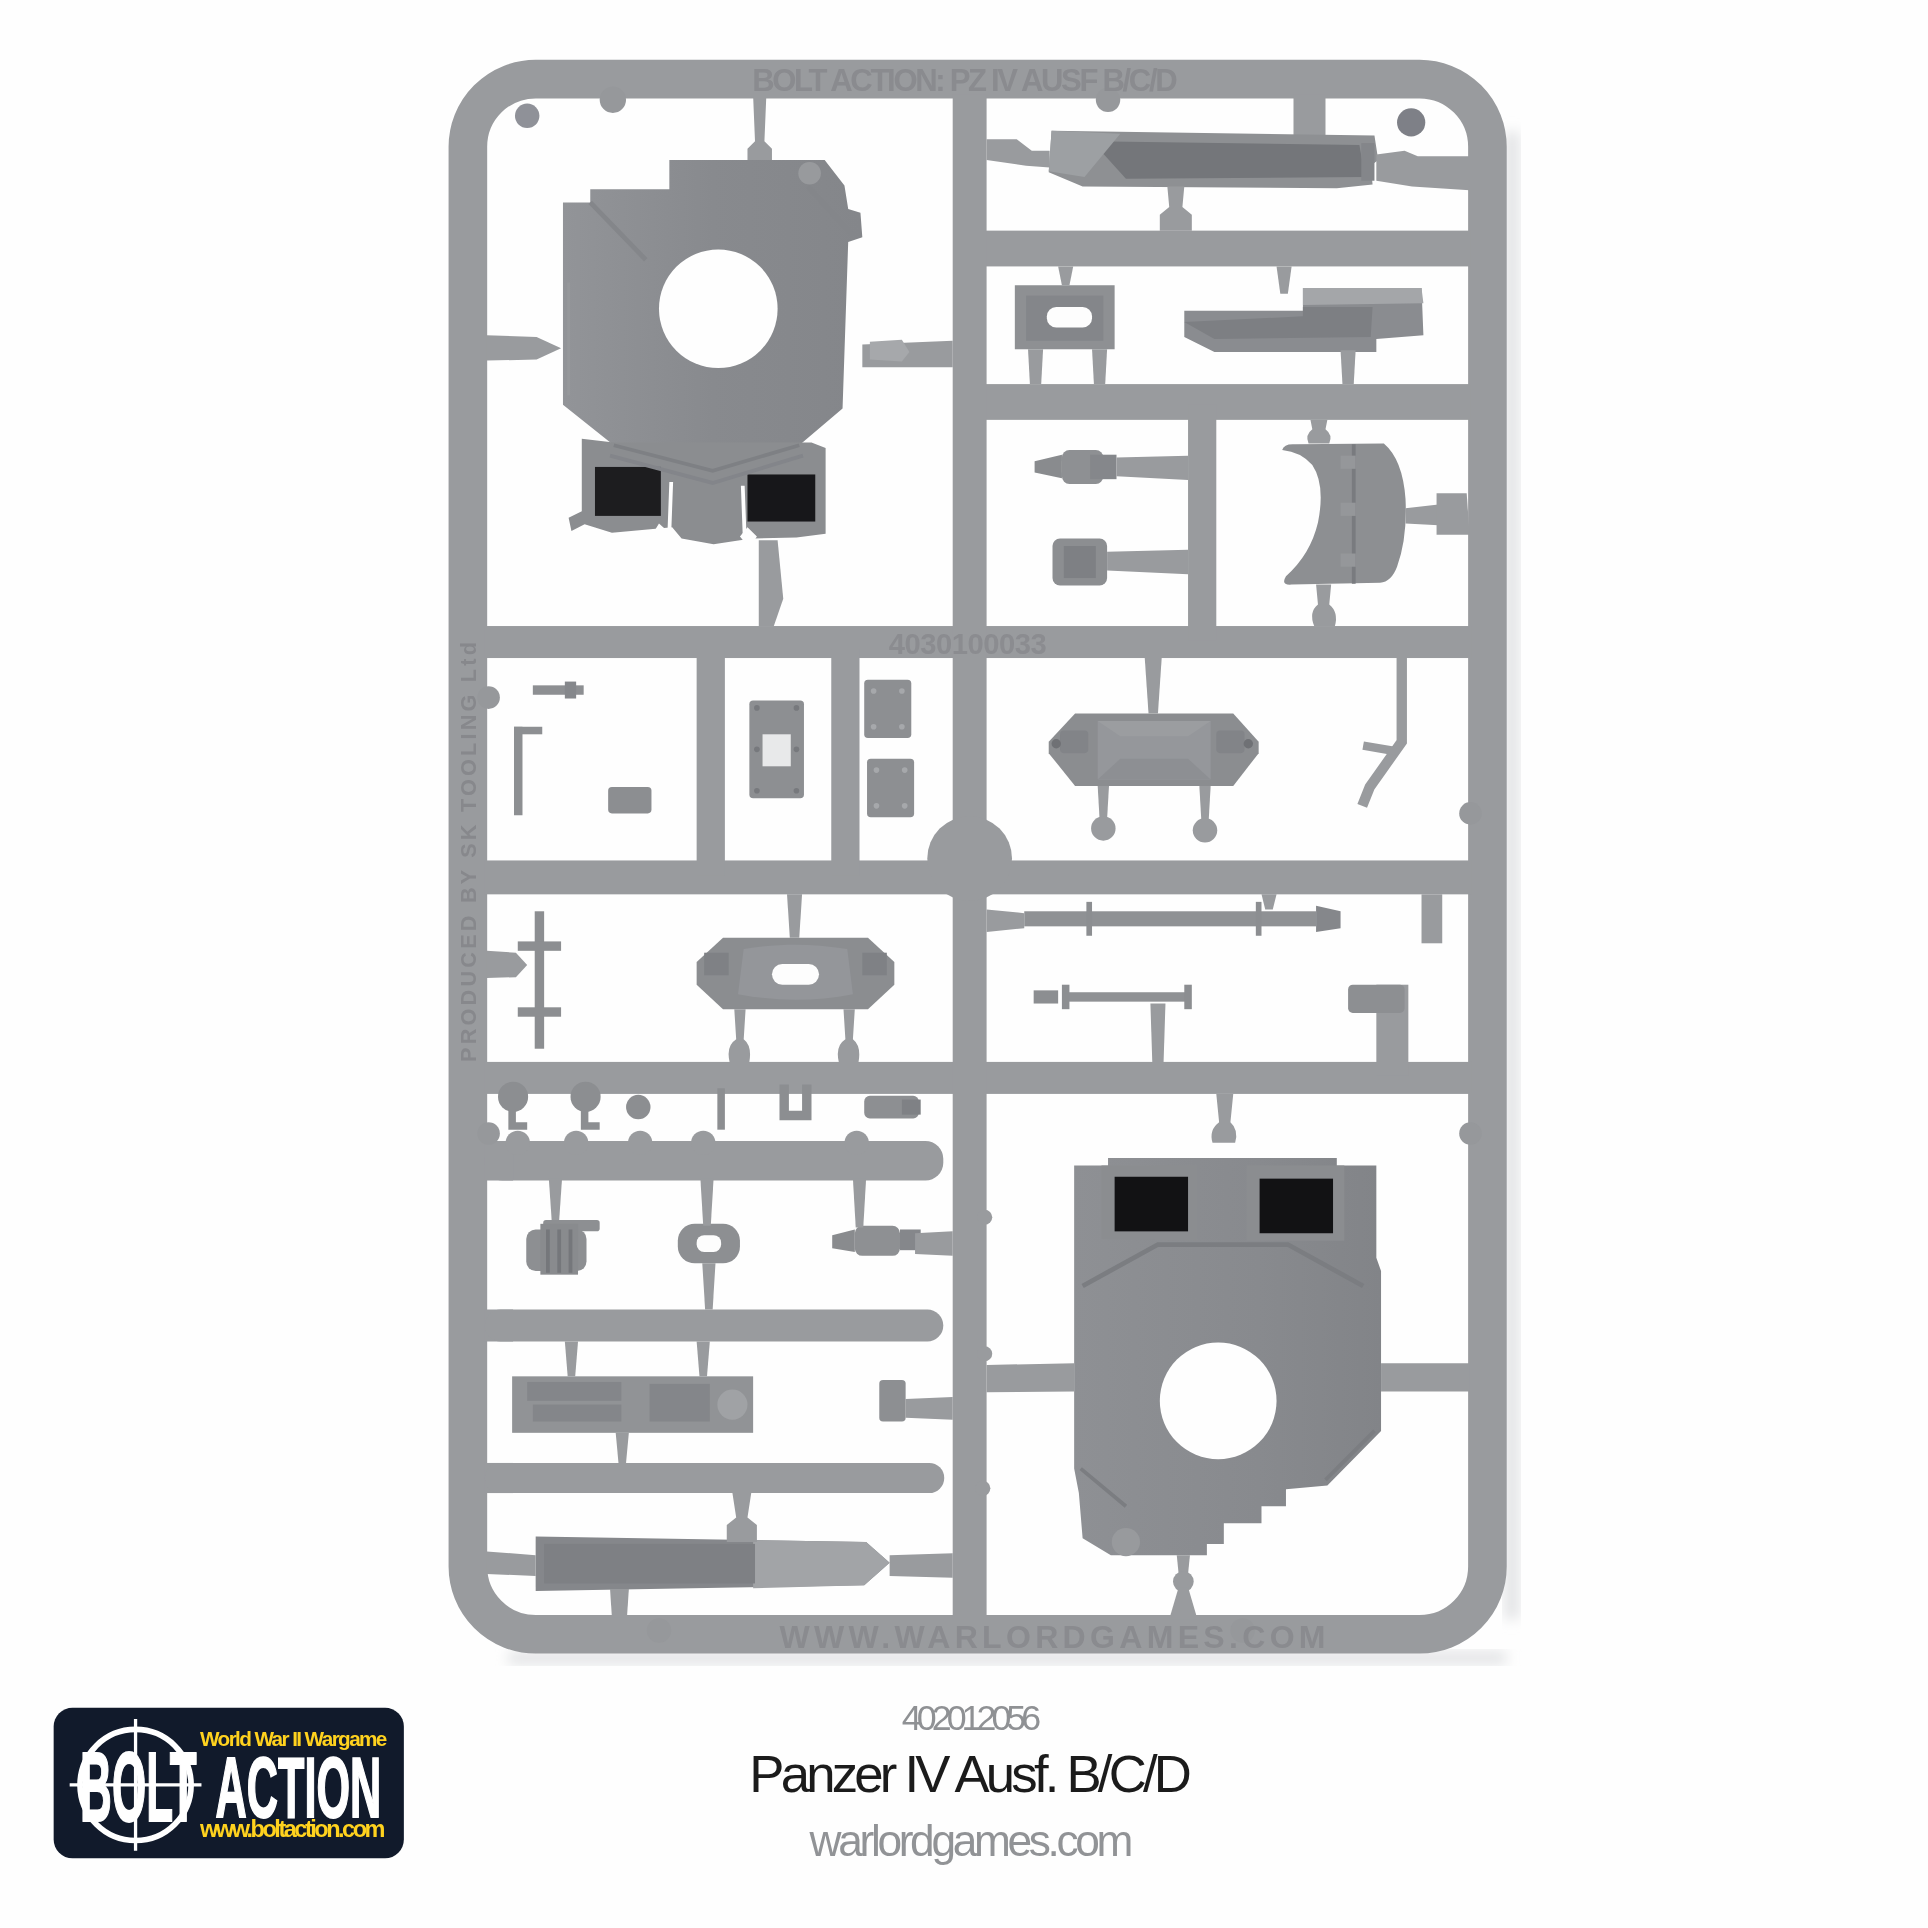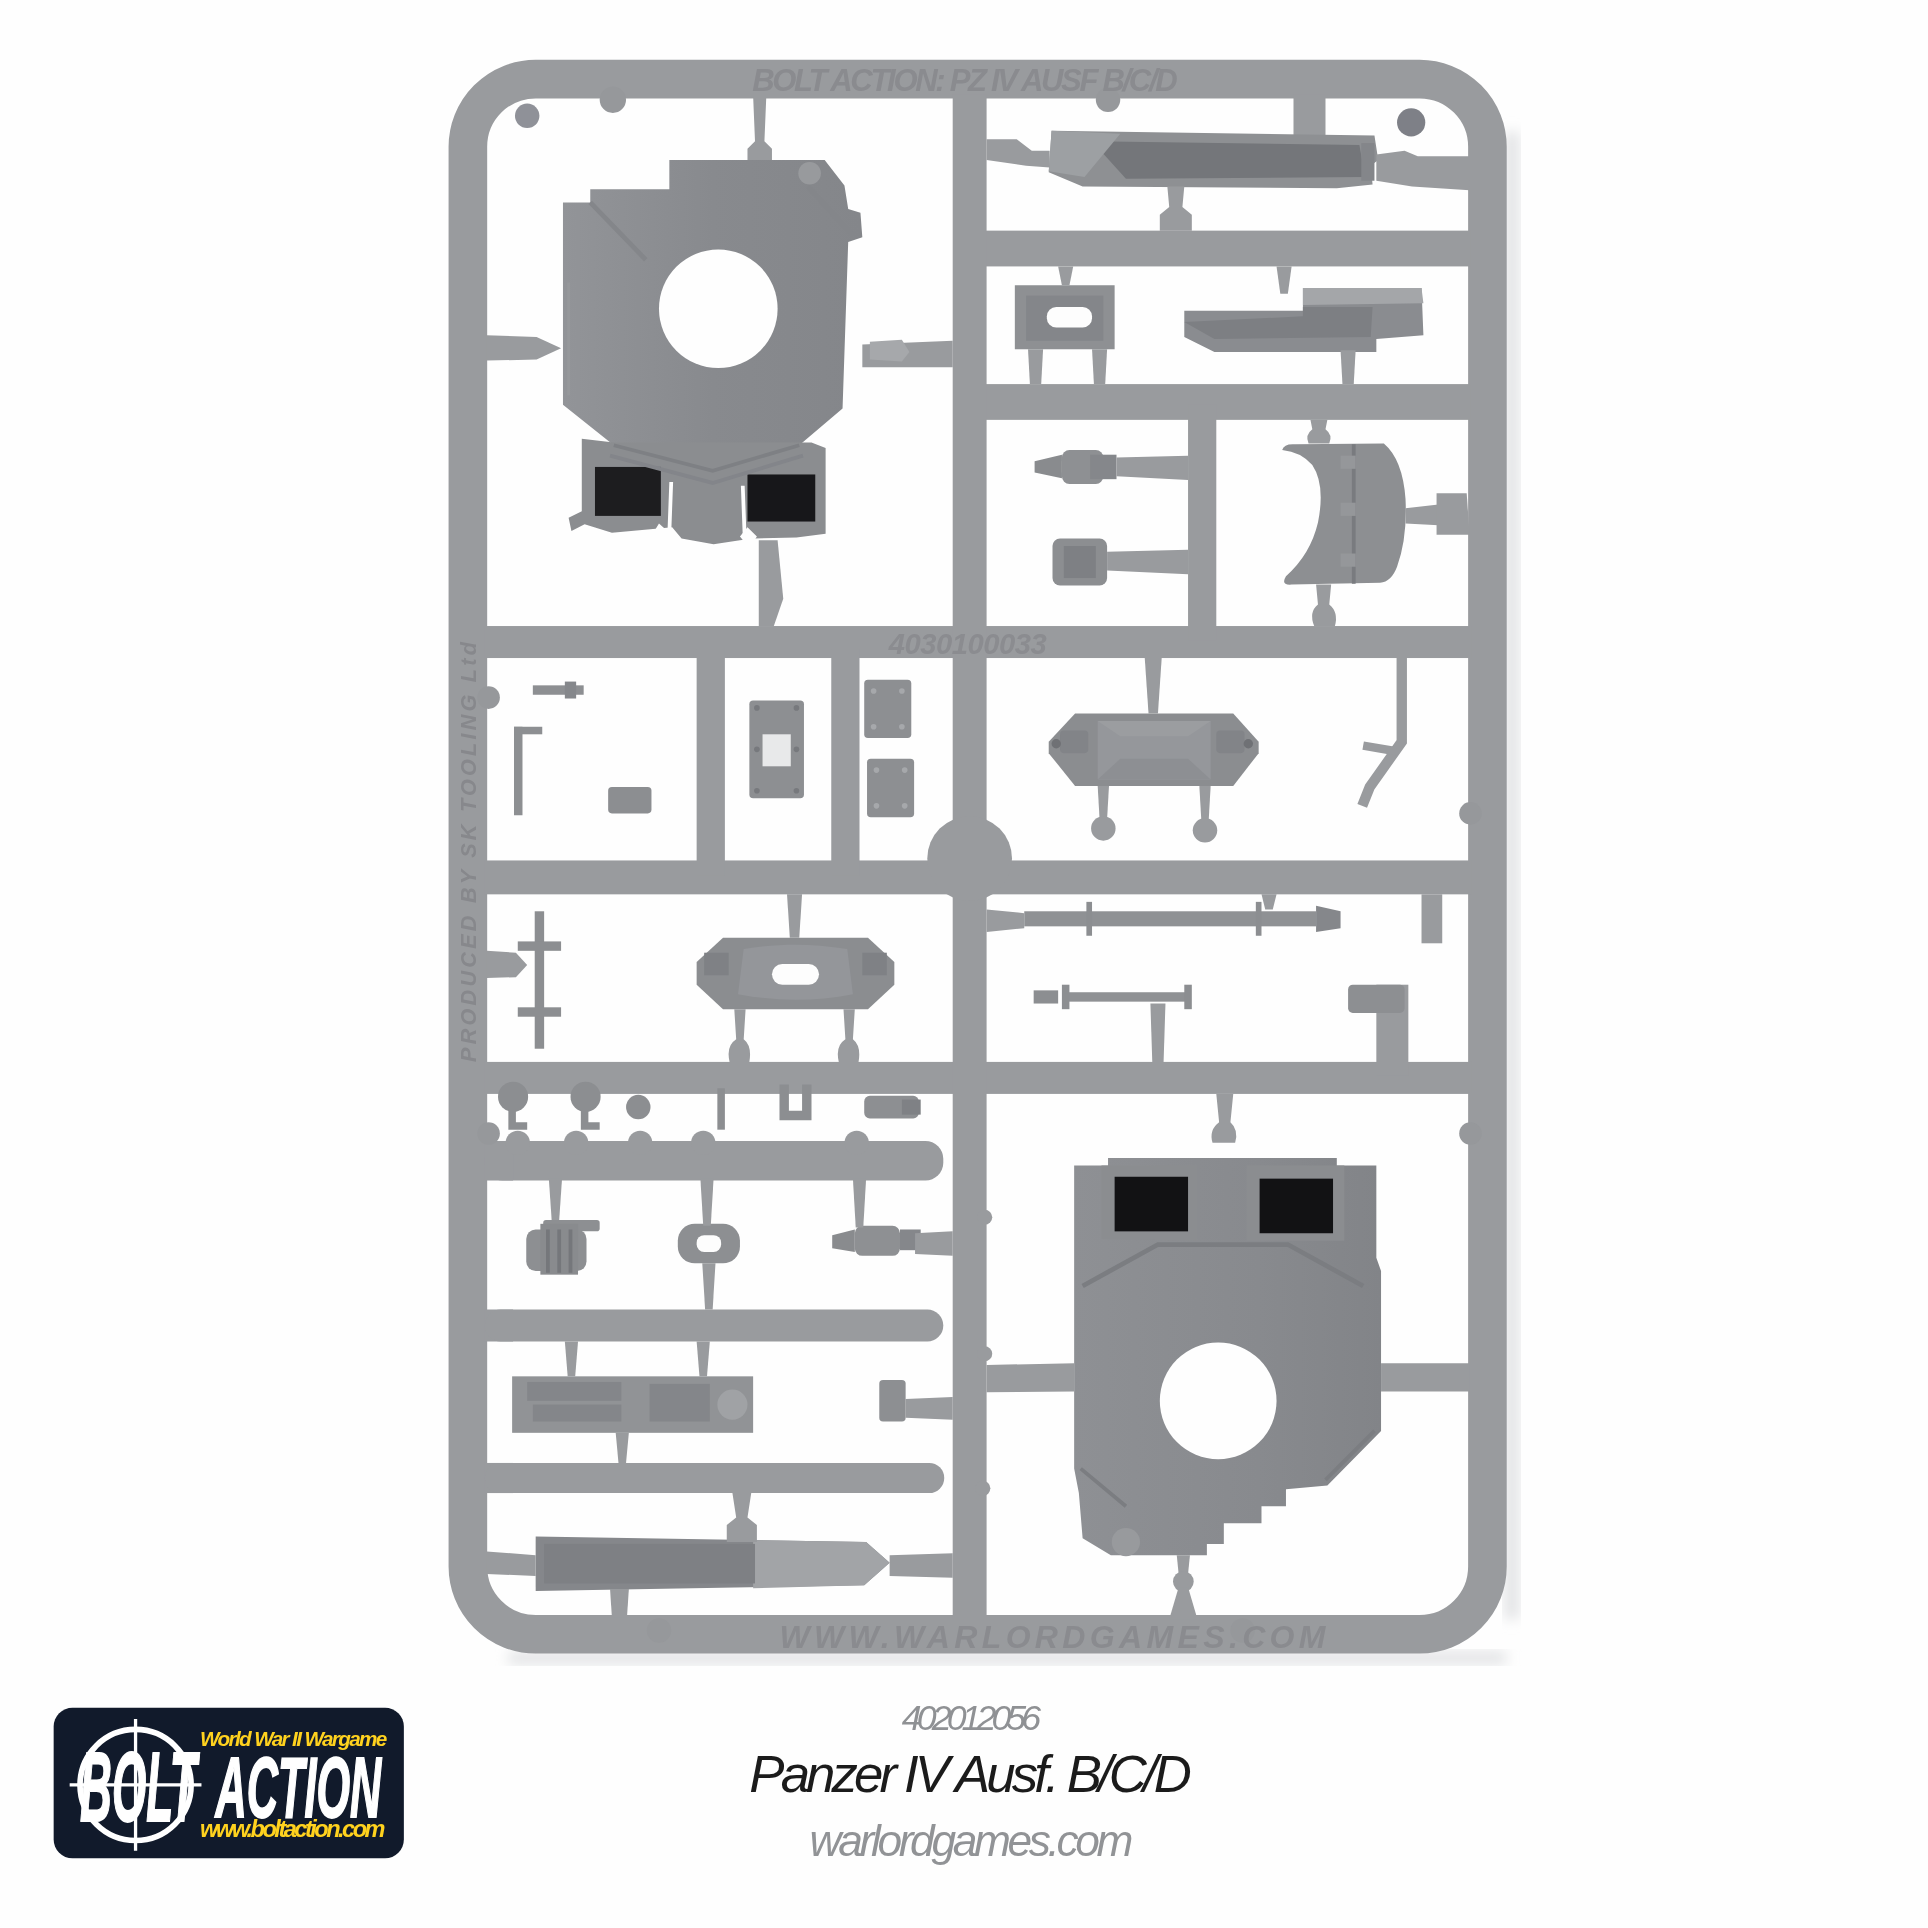--- a/index.html
+++ b/index.html
@@ -1,17 +1,17 @@
 <!DOCTYPE html>
 <html style="font-size:15px"><head>
 <meta charset="utf-8">
 <style>
   html,body{margin:0;padding:0;background:#ffffff;}
   .page{width:1928px;height:1928px;position:relative;background:#fefefe;
-        font-family:"Liberation Sans", sans-serif;font-style:italic;}
+        font-family:"Liberation Sans", sans-serif;}
   svg{position:absolute;top:0;left:0;}
   text{font-family:"Liberation Sans", sans-serif;}
 </style>
 </head>
 <body>
 <div class="page">
 <svg width="1928" height="1928" viewBox="0 0 2048 2048">
   <defs>
     <linearGradient id="plateg" x1="0" y1="0" x2="1" y2="0">
       <stop offset="0" stop-color="#929498"></stop>

